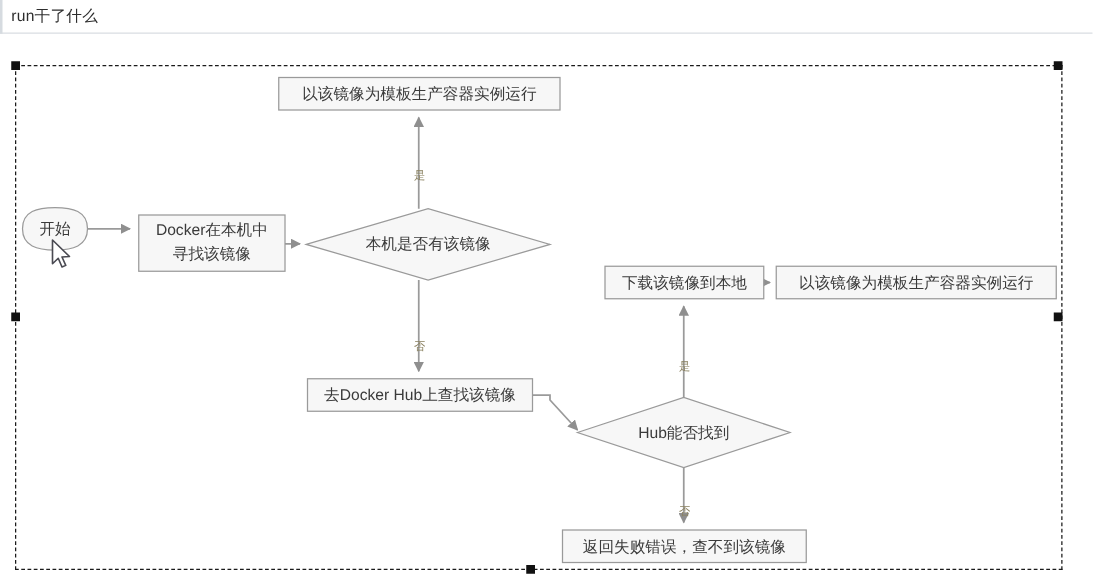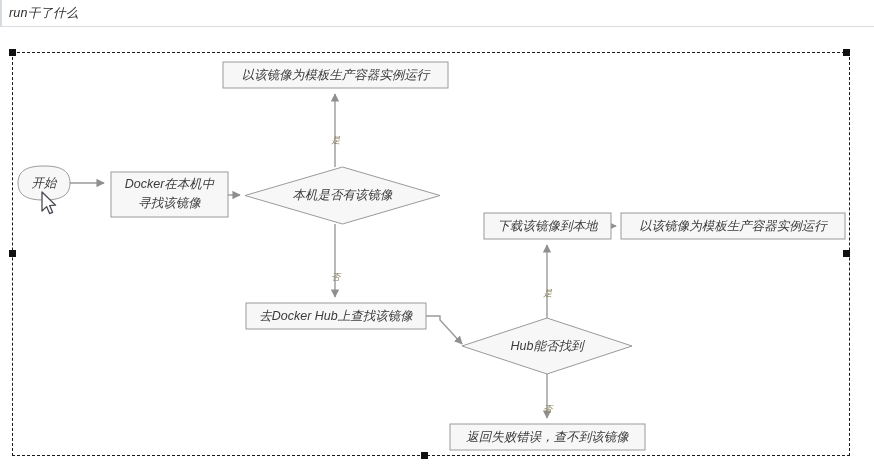--- a/index.html
+++ b/index.html
@@ -12,21 +12,20 @@
     height: 465px;
     overflow: hidden;
     font-family: "Liberation Sans", "DejaVu Sans", sans-serif;
     position: relative;
   }
   #app {
     position: relative;
     width: 874px;
     height: 465px;
     background: #ffffff;
-    font-style: italic;
   }
   
   .titlebar {
     position: absolute;
     left: 0; top: 0;
     width: 874px;
     height: 27px;
     background: #ffffff;
     border-bottom: 1px solid #d9dde2;
     box-sizing: border-box;

